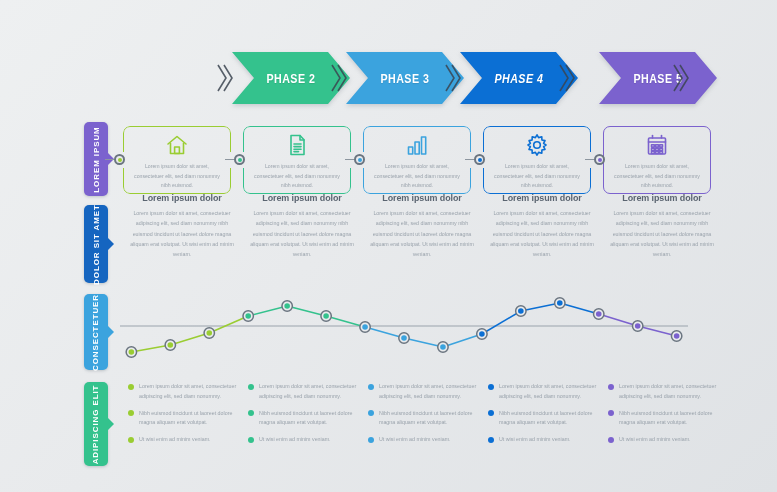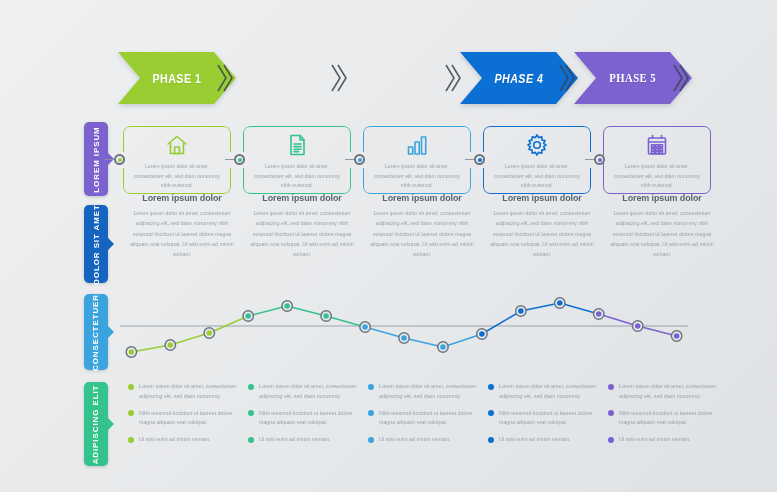--- a/index.html
+++ b/index.html
@@ -109,31 +109,36 @@
     margin-top: 1.5px; margin-right: 5px;
   }
   .btxt { font-size: 5.3px; line-height: 1.85; color: #99a2ab; }
 </style>
 </head>
 <body>
 
 <div id="stage">
 
   <div class="phase-row" id="phaseRow">
-      <div class="phase first" style="left: 0px; width: 118px; z-index: 10;">
-        <div class="body" style="background: rgb(154, 205, 50);">
-          <span class="label">PHASE 1</span>
+      <div class="phase" style="left: 114px; width: 118px; z-index: 9;">
+        <div class="body" style="background: rgb(52, 194, 141);">
+          <span class="label">PHASE 2</span>
+        </div>
+      </div>
+      <div class="phase" style="left: 228px; width: 118px; z-index: 8;">
+        <div class="body" style="background: rgb(59, 163, 222);">
+          <span class="label">PHASE 3</span>
         </div>
       </div>
       <div class="phase" style="left: 342px; width: 118px; z-index: 7; font-style: italic;">
         <div class="body" style="background: rgb(11, 111, 212);">
           <span class="label">PHASE 4</span>
         </div>
       </div>
-      <div class="phase" style="left: 456px; width: 118px; z-index: 6; font-family: Liberation Serif, serif;">
+      <div class="phase" style="left: 481px; width: 118px; z-index: 6;">
         <div class="body" style="background: rgb(123, 98, 206);">
           <span class="label">PHASE 5</span>
         </div>
       </div>
       <div class="chev-sep" style="left: 99px; z-index: 40;">
         <svg width="16" height="30" viewBox="0 0 16 30">
           <path d="M1 2 L9 15 L1 28" fill="none" stroke="#3b4450" stroke-width="1.6" opacity="0.85"></path>
           <path d="M7 2 L15 15 L7 28" fill="none" stroke="#3b4450" stroke-width="1.6" opacity="0.85"></path>
         </svg>
       </div>

